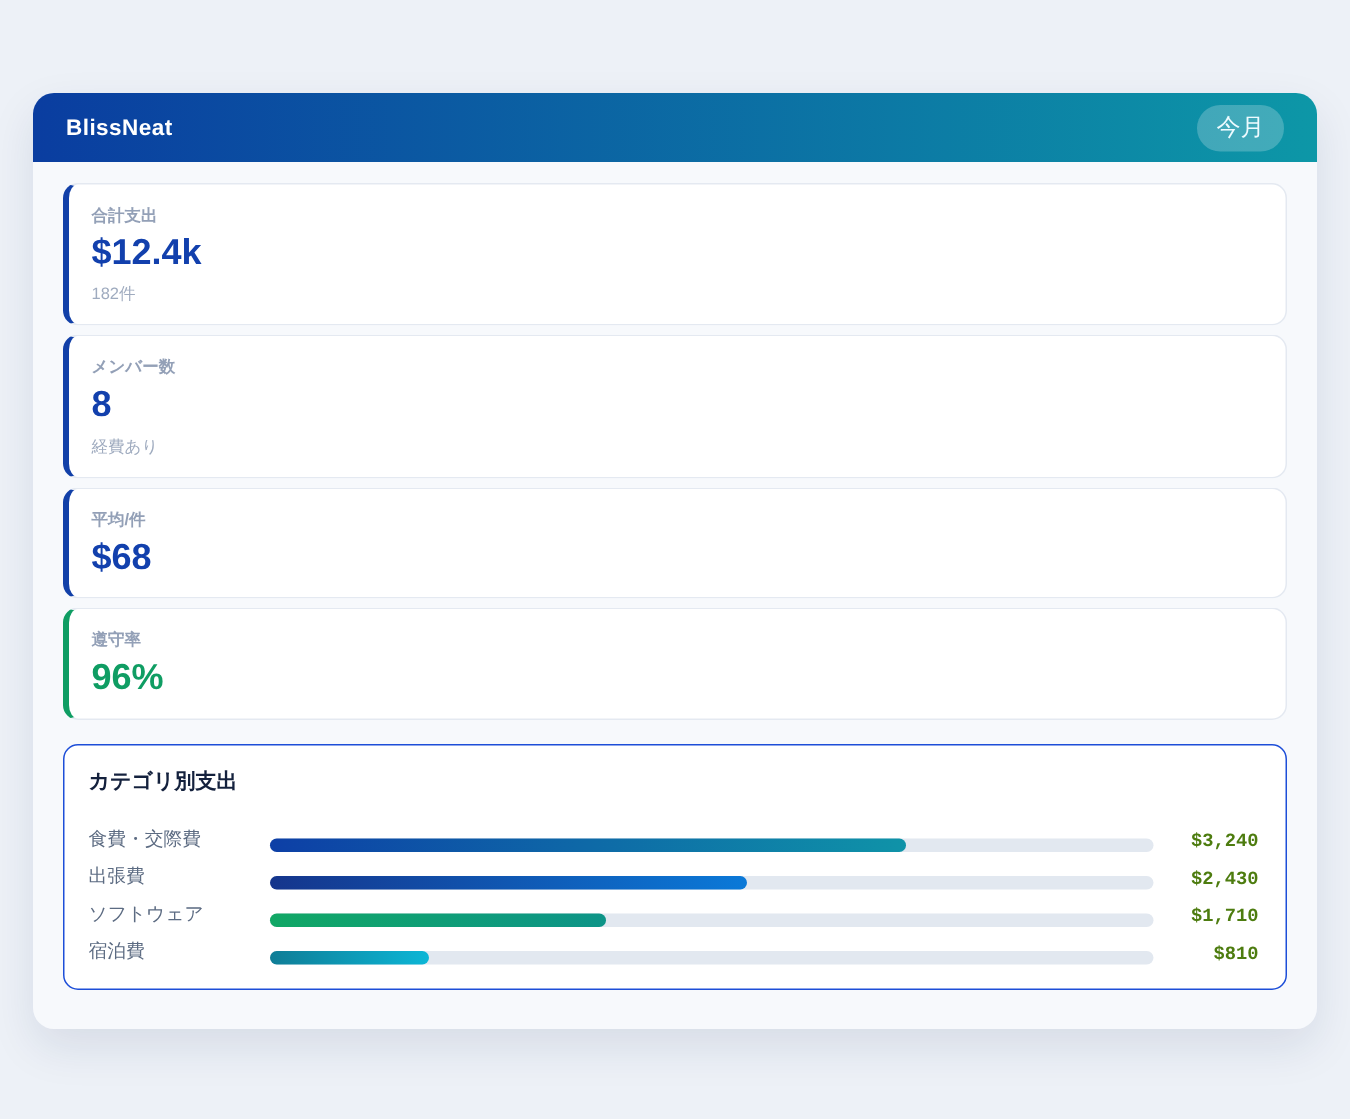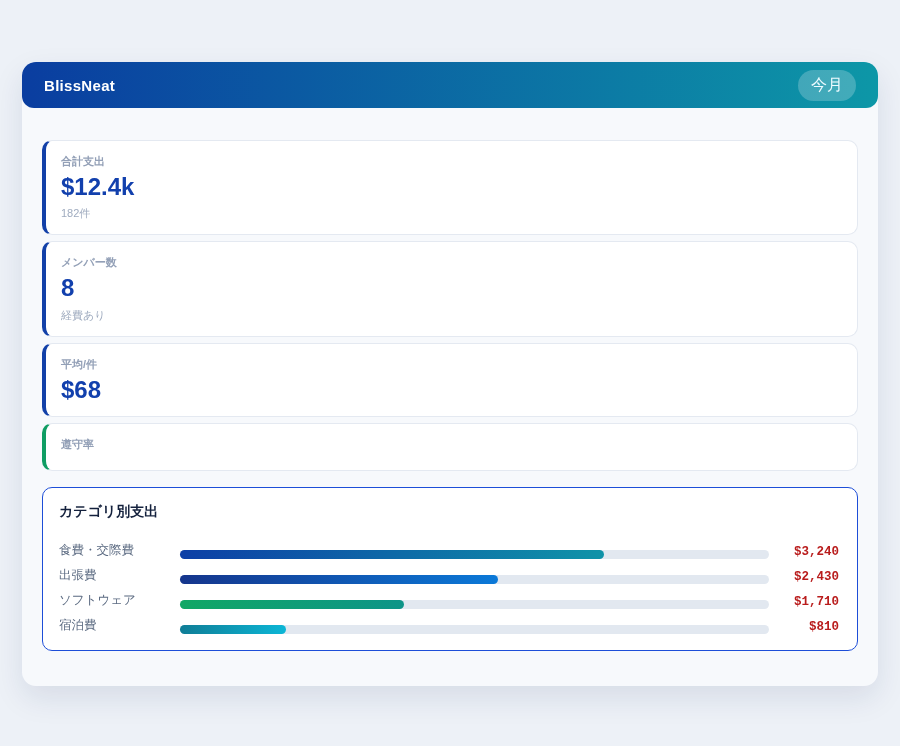--- a/index.html
+++ b/index.html
@@ -19,38 +19,37 @@
     box-shadow: 0 12px 30px rgba(15, 35, 90, 0.10);
     overflow: hidden;
   }
   .app-header {
     height: 46px;
     background: linear-gradient(90deg, #0a3da0 0%, #0d97a7 100%);
     display: flex;
     align-items: center;
     justify-content: space-between;
     padding: 0 22px 0 22px;
-    border-radius: 12px;
   }
   .app-title {
     color: #ffffff;
     font-size: 15px;
     font-weight: bold;
     letter-spacing: 0.3px;
   }
   .period-badge {
     background: rgba(255,255,255,0.22);
     color: #eefbff;
     font-size: 16px;
     padding: 5px 13px;
     border-radius: 999px;
     cursor: pointer;
   }
   .body {
-    padding: 32px 20px 0 20px;
+    padding: 14px 20px 0 20px;
   }
   .stat-card {
     background: #ffffff;
     border: 1px solid #e4e9f1;
     border-left: 4px solid #1240a8;
     border-radius: 10px;
     padding: 13px 16px 13px 15px;
     margin-bottom: 6px;
   }
   .stat-label {
@@ -109,21 +108,21 @@
     height: 9px;
     border-radius: 5px;
     background: #1240a8;
   }
   .cat-value {
     width: 70px;
     flex: 0 0 70px;
     text-align: right;
     font-size: 12.5px;
     font-weight: bold;
-    color: #b91c1c;
+    color: #4d7c0f;
   }
 </style>
 </head>
 <body>
 
 <div class="panel">
 
   <header class="app-header">
     <div class="app-title">BlissNeat</div>
     <div class="period-badge">今月</div>
@@ -144,20 +143,21 @@
     </div>
 
     <div class="stat-card" style="border-left-color: rgb(18, 64, 168);">
       <div class="stat-label">平均/件</div>
       <div class="stat-value" style="color: rgb(18, 64, 173);">$68</div>
 
     </div>
 
     <div class="stat-card" style="border-left-color: rgb(15, 157, 99);">
       <div class="stat-label">遵守率</div>
+      <div class="stat-value" style="color: rgb(15, 157, 99);">96%</div>
 
     </div>
 
     <div class="cat-card">
       <div class="cat-title">カテゴリ別支出</div>
 
       <div class="cat-row">
         <div class="cat-label">食費・交際費</div>
         <div class="bar-track">
             <div class="bar-fill" style="width: 72%; background: linear-gradient(90deg, rgb(13, 63, 166), rgb(15, 147, 168));"></div>

